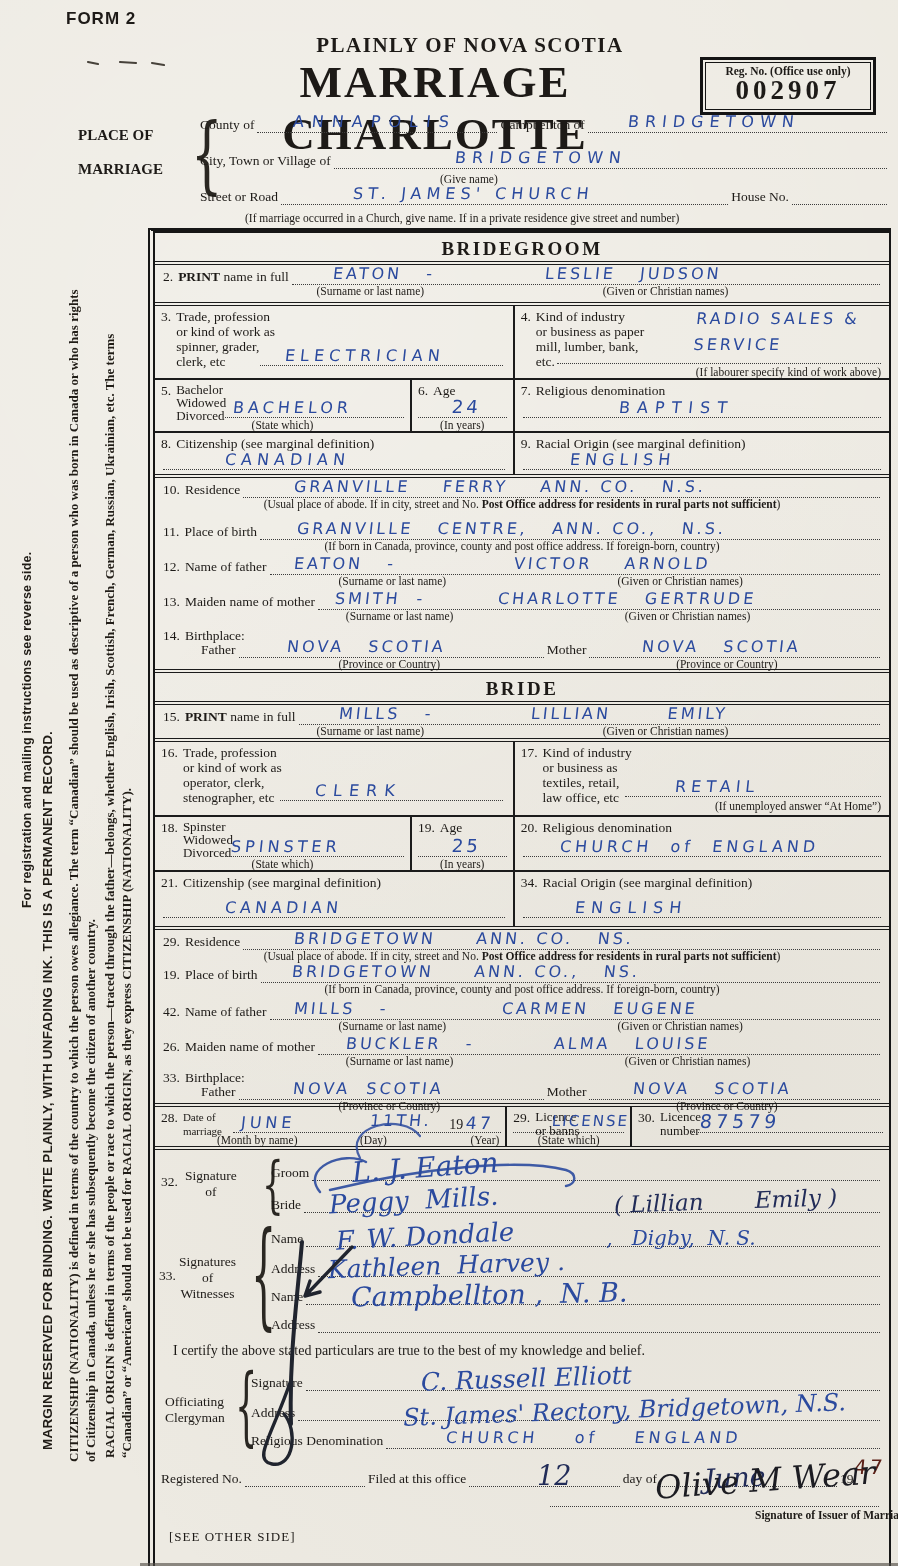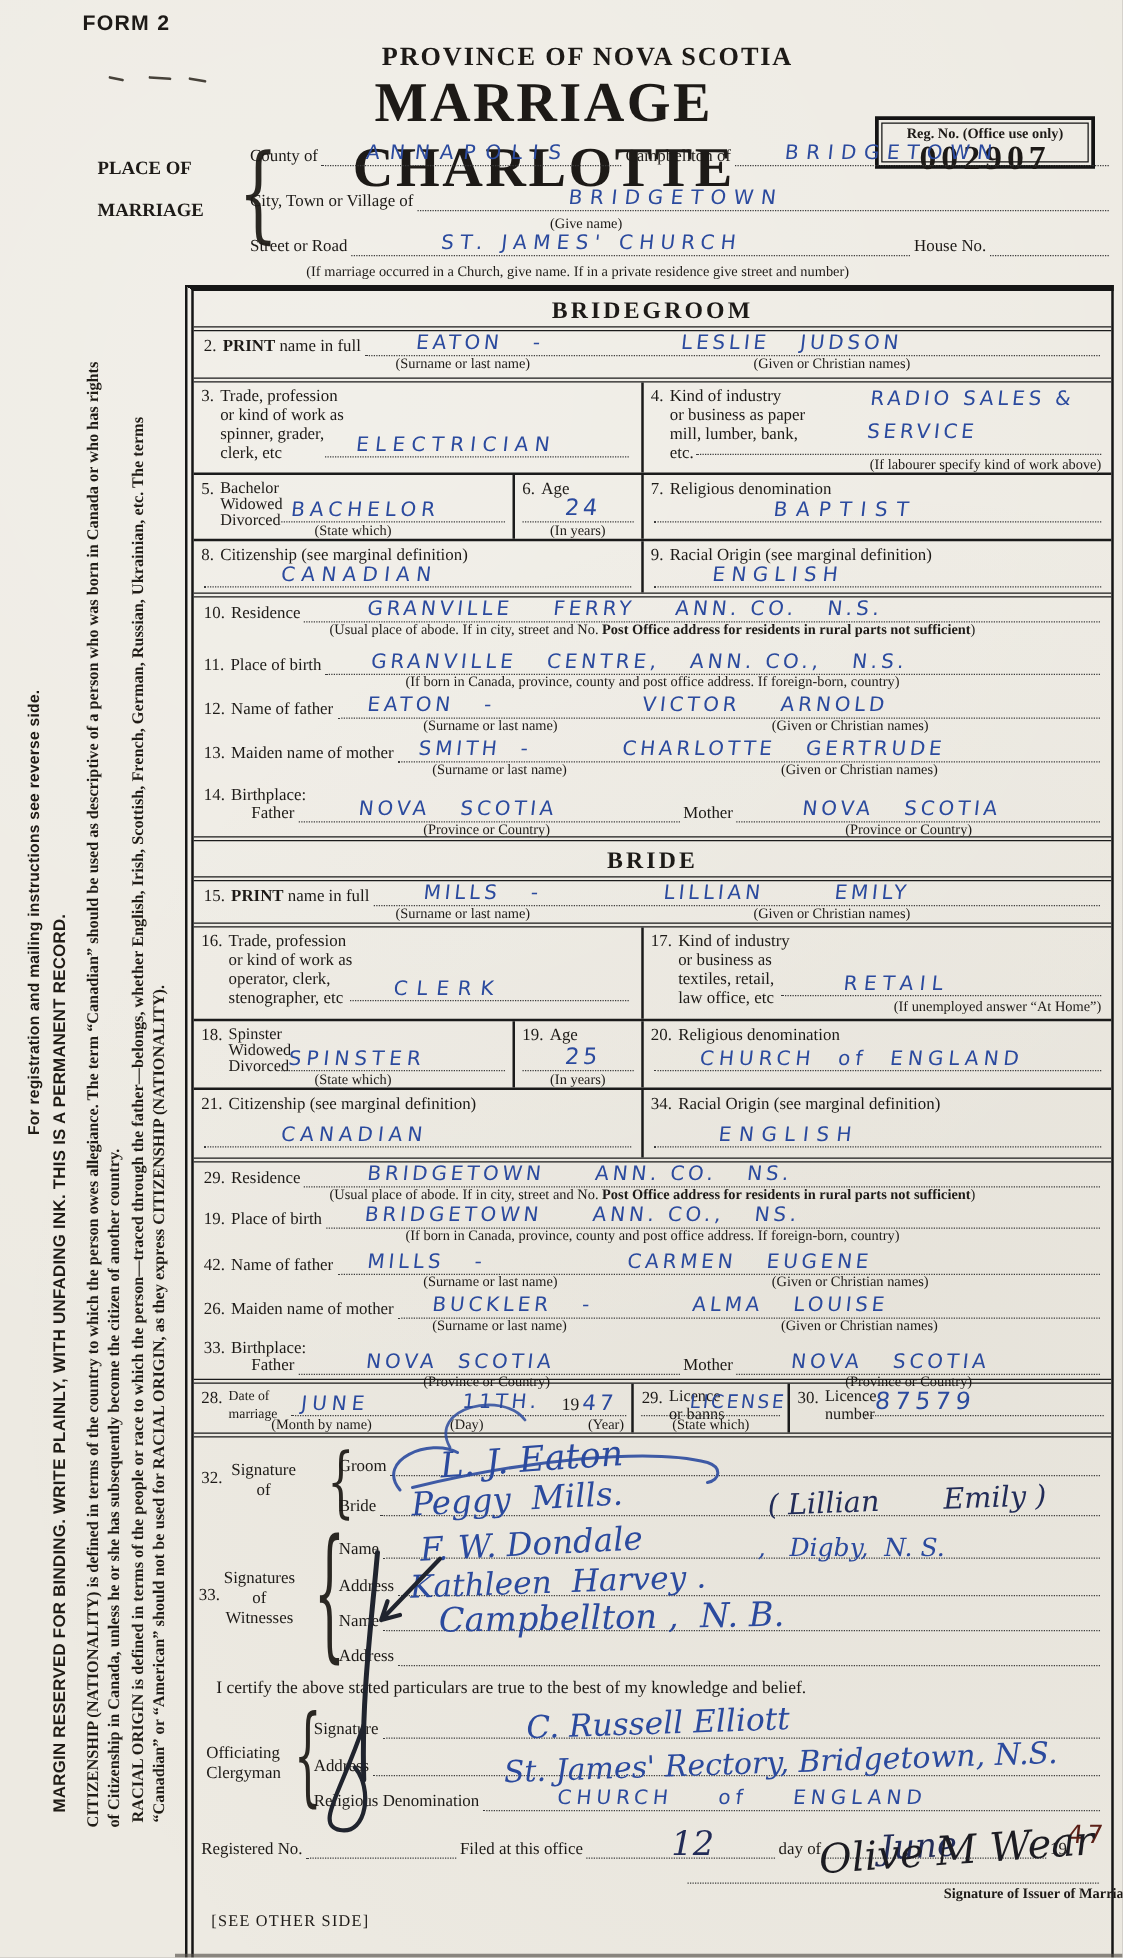--- a/index.html
+++ b/index.html
@@ -16,22 +16,22 @@
   #mn1 { left:20px; top:908px;  width:640px;  font:bold 12.5px "Liberation Sans", sans-serif; letter-spacing:.2px; }
   #mn2 { left:40px; top:1450px; width:1175px; font:bold 13.5px "Liberation Sans", sans-serif; letter-spacing:.2px; }
   #mn3 { left:66px; top:1462px; width:1180px; font:bold 13px "Liberation Serif", serif; line-height:16.5px; }
   #mn4 { left:102px; top:1458px; width:1165px; font:bold 13px "Liberation Serif", serif; line-height:16.5px; }
   
   .form-no { position:absolute; left:66px; top:9px; font:bold 17px "Liberation Sans", sans-serif; letter-spacing:1px; }
   .province { position:absolute; left:230px; top:33px; width:480px; text-align:center;
               font:bold 21px "Liberation Serif", serif; letter-spacing:1.5px; }
   .title { position:absolute; left:175px; top:56px; width:520px; text-align:center;
            font:bold 45px "Liberation Serif", serif; letter-spacing:2px; }
-  .regbox { position:absolute; left:700px; top:57px; width:176px; height:42px;
-            border:3px solid #141414; padding:2px;margin-top:36px; }
+  .regbox { position:absolute; left:700px; top:57px; width:176px; height:58px;
+            border:3px solid #141414; padding:2px; }
   .regbox .inner { width:100%; height:100%; border:1.5px solid #141414; text-align:center; padding-top:2px; }
   .reg-label { font:bold 11.5px "Liberation Serif", serif; }
   .reg-no { font:bold 27px "Liberation Serif", serif; letter-spacing:4px; margin-top:-2px; }
   .brace { font-family:"DejaVu Serif", serif; color:#2a2722; font-weight:normal; line-height:1; }
   .place-brace { position:absolute; left:180px; top:112px; font-size:84px; transform:scaleX(.6); }
   .place-l1 { position:absolute; left:78px; top:127px; font:bold 15px "Liberation Serif", serif; }
   .place-l2 { position:absolute; left:78px; top:161px; font:bold 15px "Liberation Serif", serif; }
   .hline { position:absolute; display:flex; align-items:flex-end; }
   
   .lbl { font-size:13.5px; white-space:pre-line; }
@@ -71,21 +71,21 @@
 <body>
 
 <div class="canvas">
 
   <div class="mnote" id="mn1">For registration and mailing instructions see reverse side.</div>
   <div class="mnote" id="mn2">MARGIN RESERVED FOR BINDING.   WRITE PLAINLY, WITH UNFADING INK.   THIS IS A PERMANENT RECORD.</div>
   <div class="mnote" id="mn3">CITIZENSHIP (NATIONALITY) is defined in terms of the country to which the person owes allegiance.   The term “Canadian” should be used as descriptive of a person who was born in Canada or who has rights of Citizenship in Canada, unless he or she has subsequently become the citizen of another country.</div>
   <div class="mnote" id="mn4">RACIAL ORIGIN is defined in terms of the people or race to which the person—traced through the father—belongs, whether English, Irish, Scottish, French, German, Russian, Ukrainian, etc.   The terms “Canadian” or “American” should not be used for RACIAL ORIGIN, as they express CITIZENSHIP (NATIONALITY).</div>
 
   <div class="form-no">FORM 2</div>
-  <div class="province">PROVINCE OF NOVA SCOTIA</div>
+  <div class="province">PLAINLY OF NOVA SCOTIA</div>
   <div class="title">MARRIAGE CHARLOTTE</div>
   <div class="regbox">
     <div class="inner">
       <div class="reg-label">Reg. No.   (Office use only)</div>
       <div class="reg-no">002907</div>
     </div>
   </div>
 
   <div class="place-l1">PLACE OF</div>
   <div class="place-l2">MARRIAGE</div>

